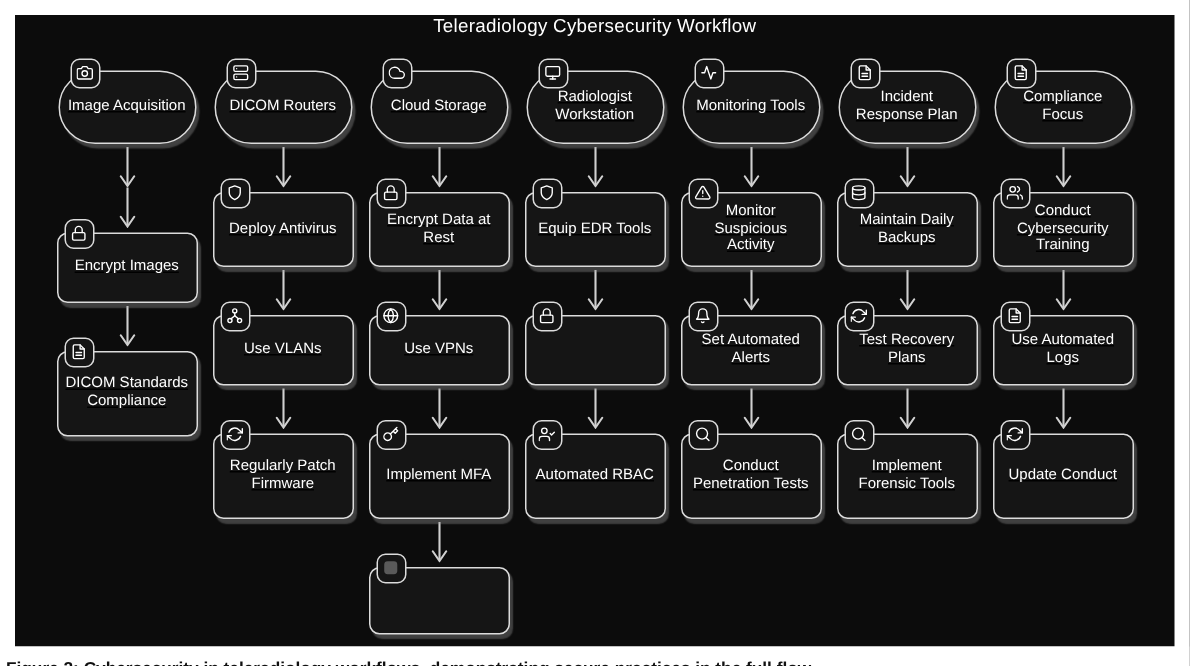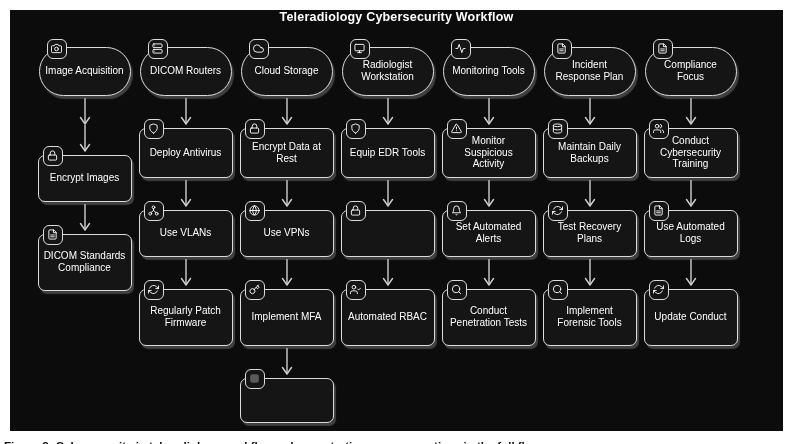--- a/index.html
+++ b/index.html
@@ -3,25 +3,25 @@
 <meta charset="utf-8">
 <style>
   * { margin:0; padding:0; box-sizing:border-box; }
   body { font-family: "Liberation Sans", sans-serif; background:#ffffff; }
   .canvas { position:relative; width:793px; height:444px; background:#ffffff; overflow:hidden; }
   .board {
     position:absolute; left:10px; top:10px; width:773px; height:421px;
     background:#0c0c0c;
   }
   .title {
-    text-align:center; color:#ffffff; font-weight:bold; font-size:12.5px;
+    text-align:center; color:#ffffff; font-weight:normal; font-size:12.5px;
     padding-top:0; height:34px; letter-spacing:.2px;
   }
   .columns {
-    display:flex; justify-content:flex-start; padding:0 24px;
+    display:flex; justify-content:space-between; padding:0 24px;text-decoration:underline;
   }
   .column { width:101px; display:flex; flex-direction:column; align-items:center; }
   .node-slot { width:100%; display:flex; align-items:center; justify-content:center; }
   .r0 { height:54px; } .r1 { height:55px; } .r2 { height:52px; } .r3 { height:62px; } .r4 { height:50px; }
   .node {
     position:relative; width:94px; height:calc(100% - 5px);
     background:#151515; border:1.5px solid #dcdcdc; border-radius:7px;
     box-shadow:2px 3px 1px rgba(150,150,150,.38);
     display:flex; align-items:center; justify-content:center;
     color:#ffffff; font-size:10px; line-height:1.18; text-align:center;

